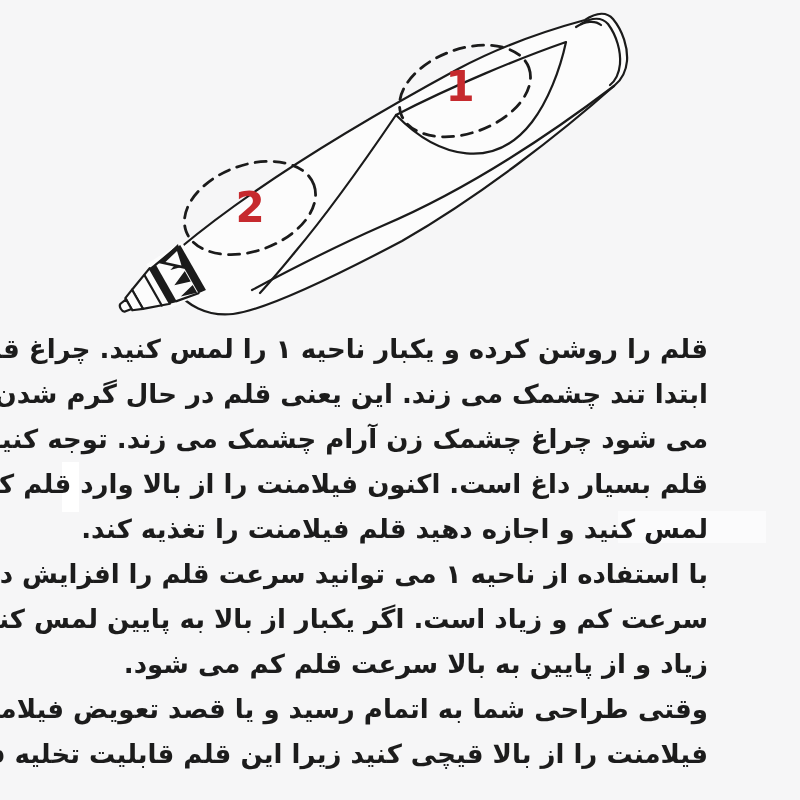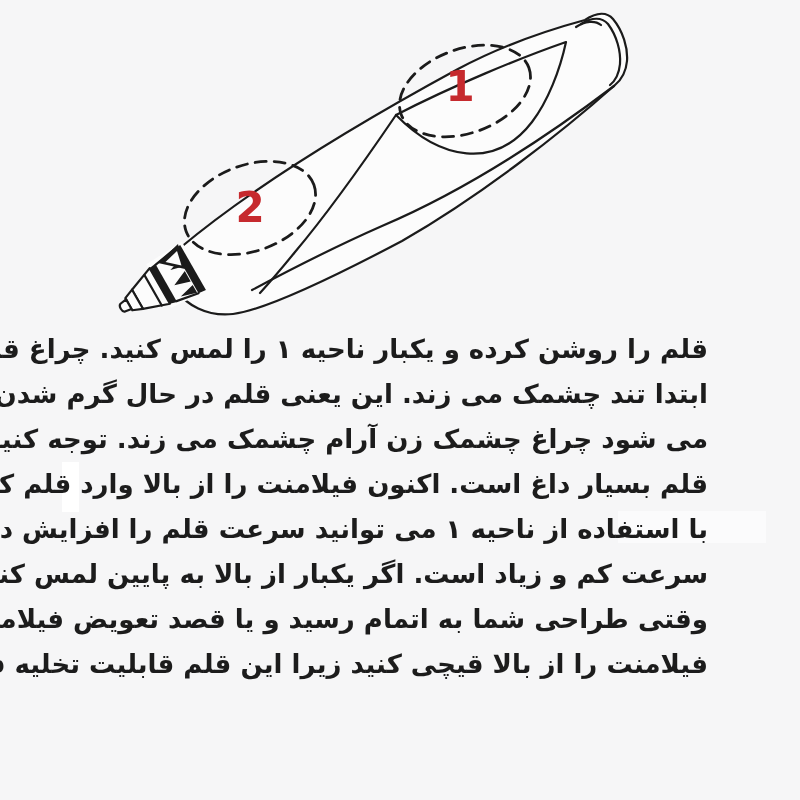--- a/index.html
+++ b/index.html
@@ -90,19 +90,21 @@
   </svg>
 
   <div class="artifact artifact-1"></div>
   <div class="artifact artifact-2"></div>
 
   <div class="instructions">
     <div class="line">قلم را روشن کرده و یکبار ناحیه ۱ را لمس کنید. چراغ قرمز روی این ناحیه</div>
     <div class="line">ابتدا تند چشمک می زند. این یعنی قلم در حال گرم شدن است. وقتی قلم داغ</div>
     <div class="line">می شود چراغ چشمک زن آرام چشمک می زند. توجه کنید در این حالت نازل</div>
     <div class="line">قلم بسیار داغ است. اکنون فیلامنت را از بالا وارد قلم کنید و یکبار ناحیه ۲ را</div>
+    <div class="line">لمس کنید و اجازه دهید قلم فیلامنت را تغذیه کند.</div>
     <div class="line">با استفاده از ناحیه ۱ می توانید سرعت قلم را افزایش دهید. قلم دارای دو</div>
     <div class="line">سرعت کم و زیاد است. اگر یکبار از بالا به پایین لمس کنید سرعت قلم</div>
+    <div class="line">زیاد و از پایین به بالا سرعت قلم کم می شود.</div>
     <div class="line">وقتی طراحی شما به اتمام رسید و یا قصد تعویض فیلامنت را داشتید می توانید</div>
     <div class="line">فیلامنت را از بالا قیچی کنید زیرا این قلم قابلیت تخلیه فیلامنت را ندارد.</div>
   </div>
 
 </div>
 
 </body></html>

